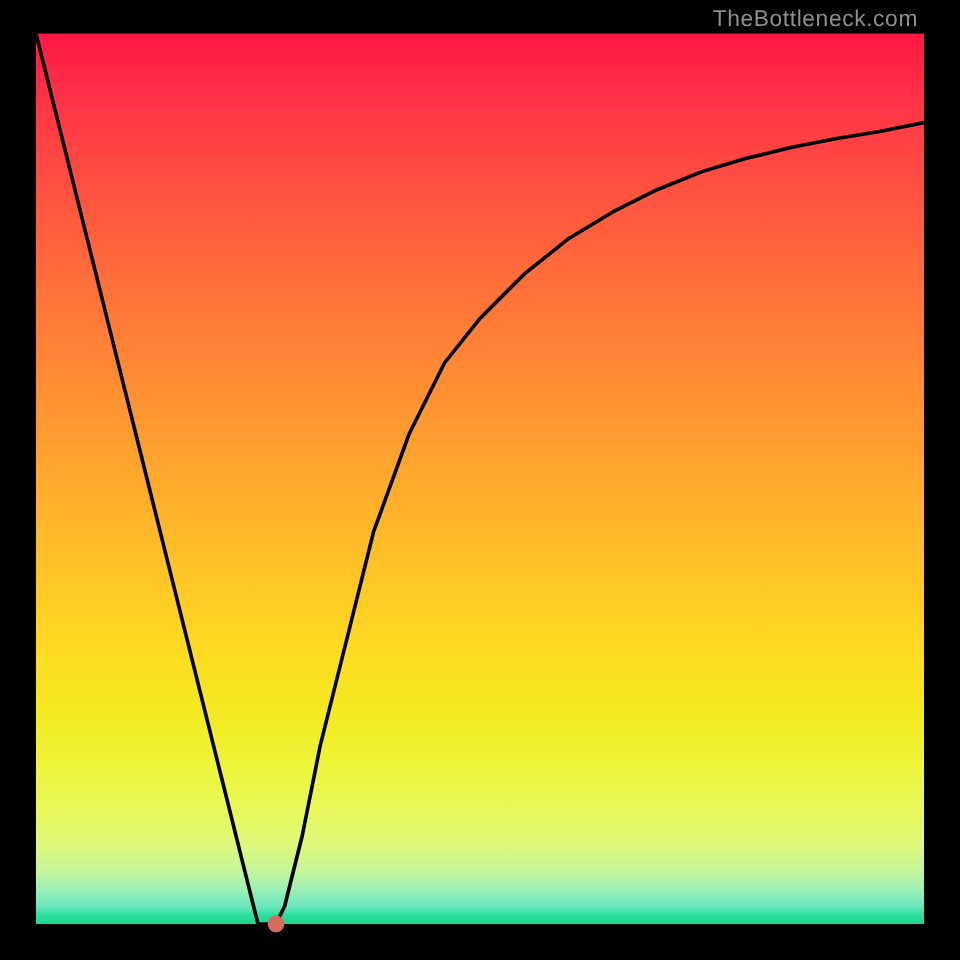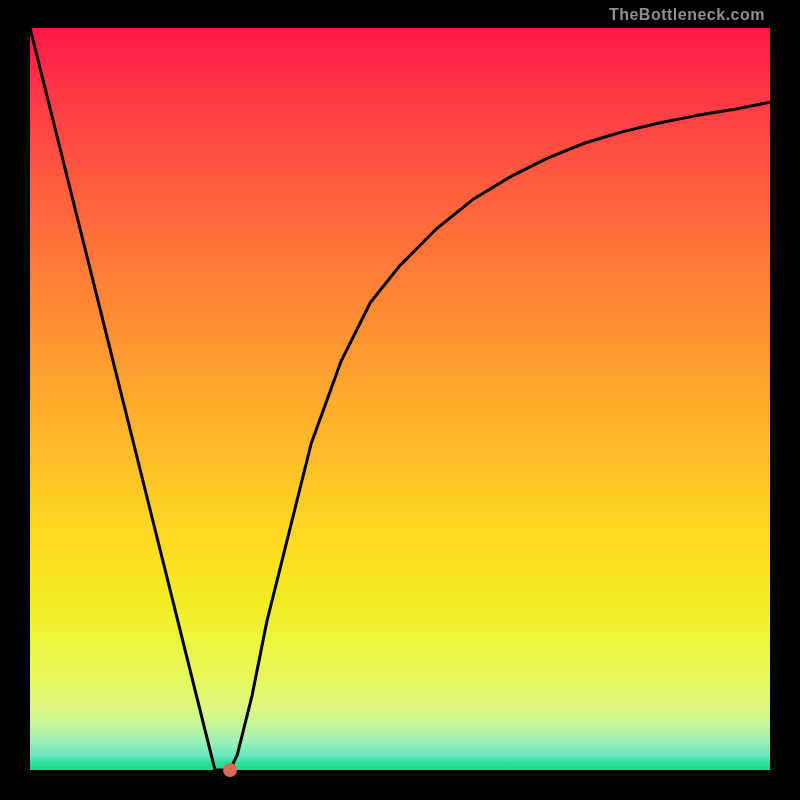--- a/index.html
+++ b/index.html
@@ -45,22 +45,22 @@
         #a0f0b5 96%,
         #6ae8c0 98%,
         #2ddf9f 99%,
         #1ed888 100%
       );
     }
     .watermark {
       position: absolute;
       top: 6px;
       right: 35px;
-      font-size: 16px;
-      font-weight: 700;
+      font-size: 19px;
+      font-weight: 400;
       color: #8e8e8e;
       letter-spacing: 0.5px;
       z-index: 10;
     }
     .curve-svg {
       position: absolute;
       top: 0;
       left: 0;
       width: 740px;
       height: 742px;

